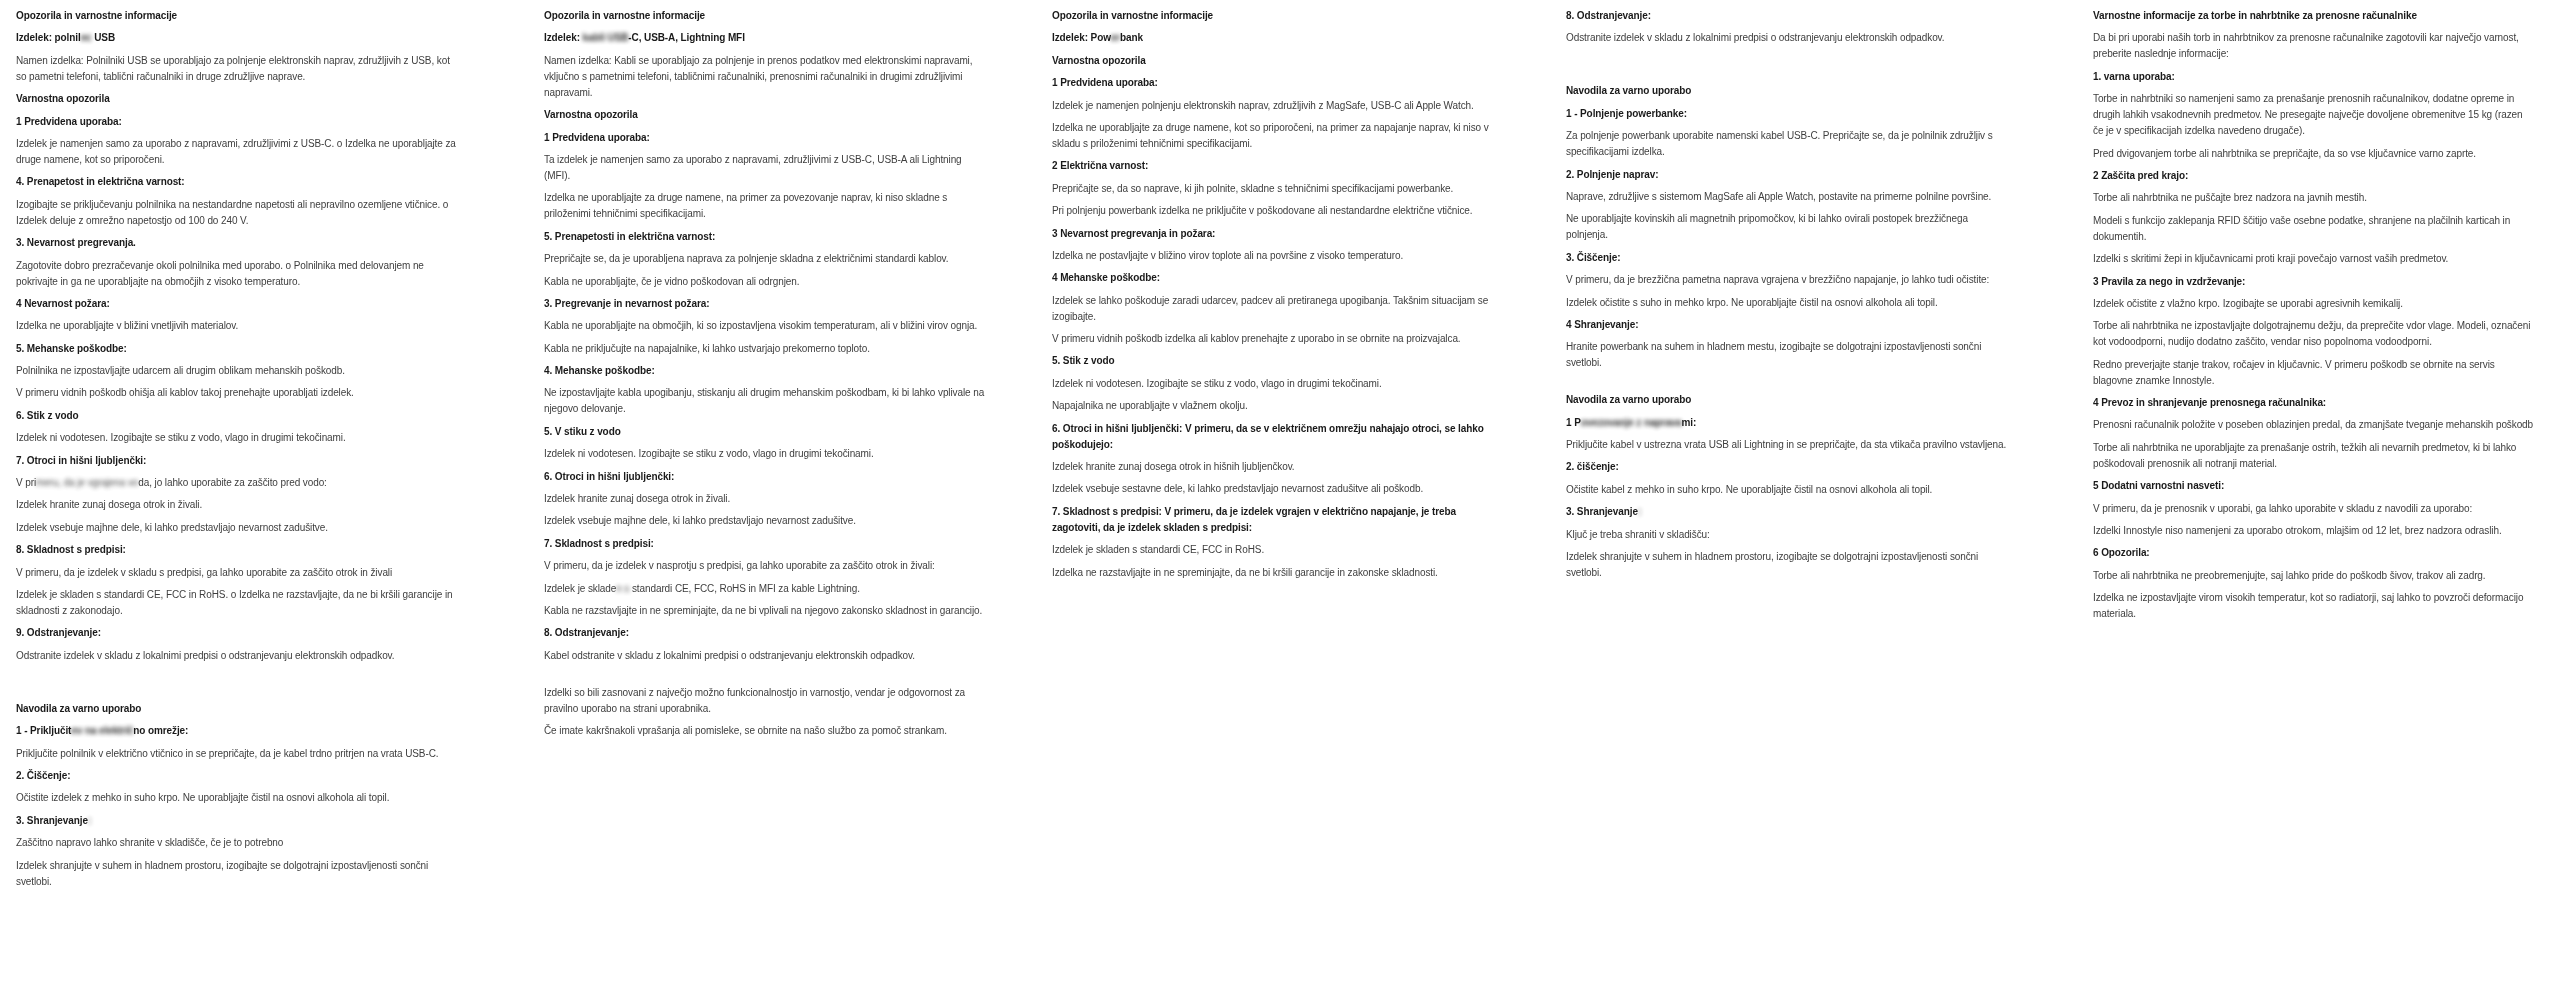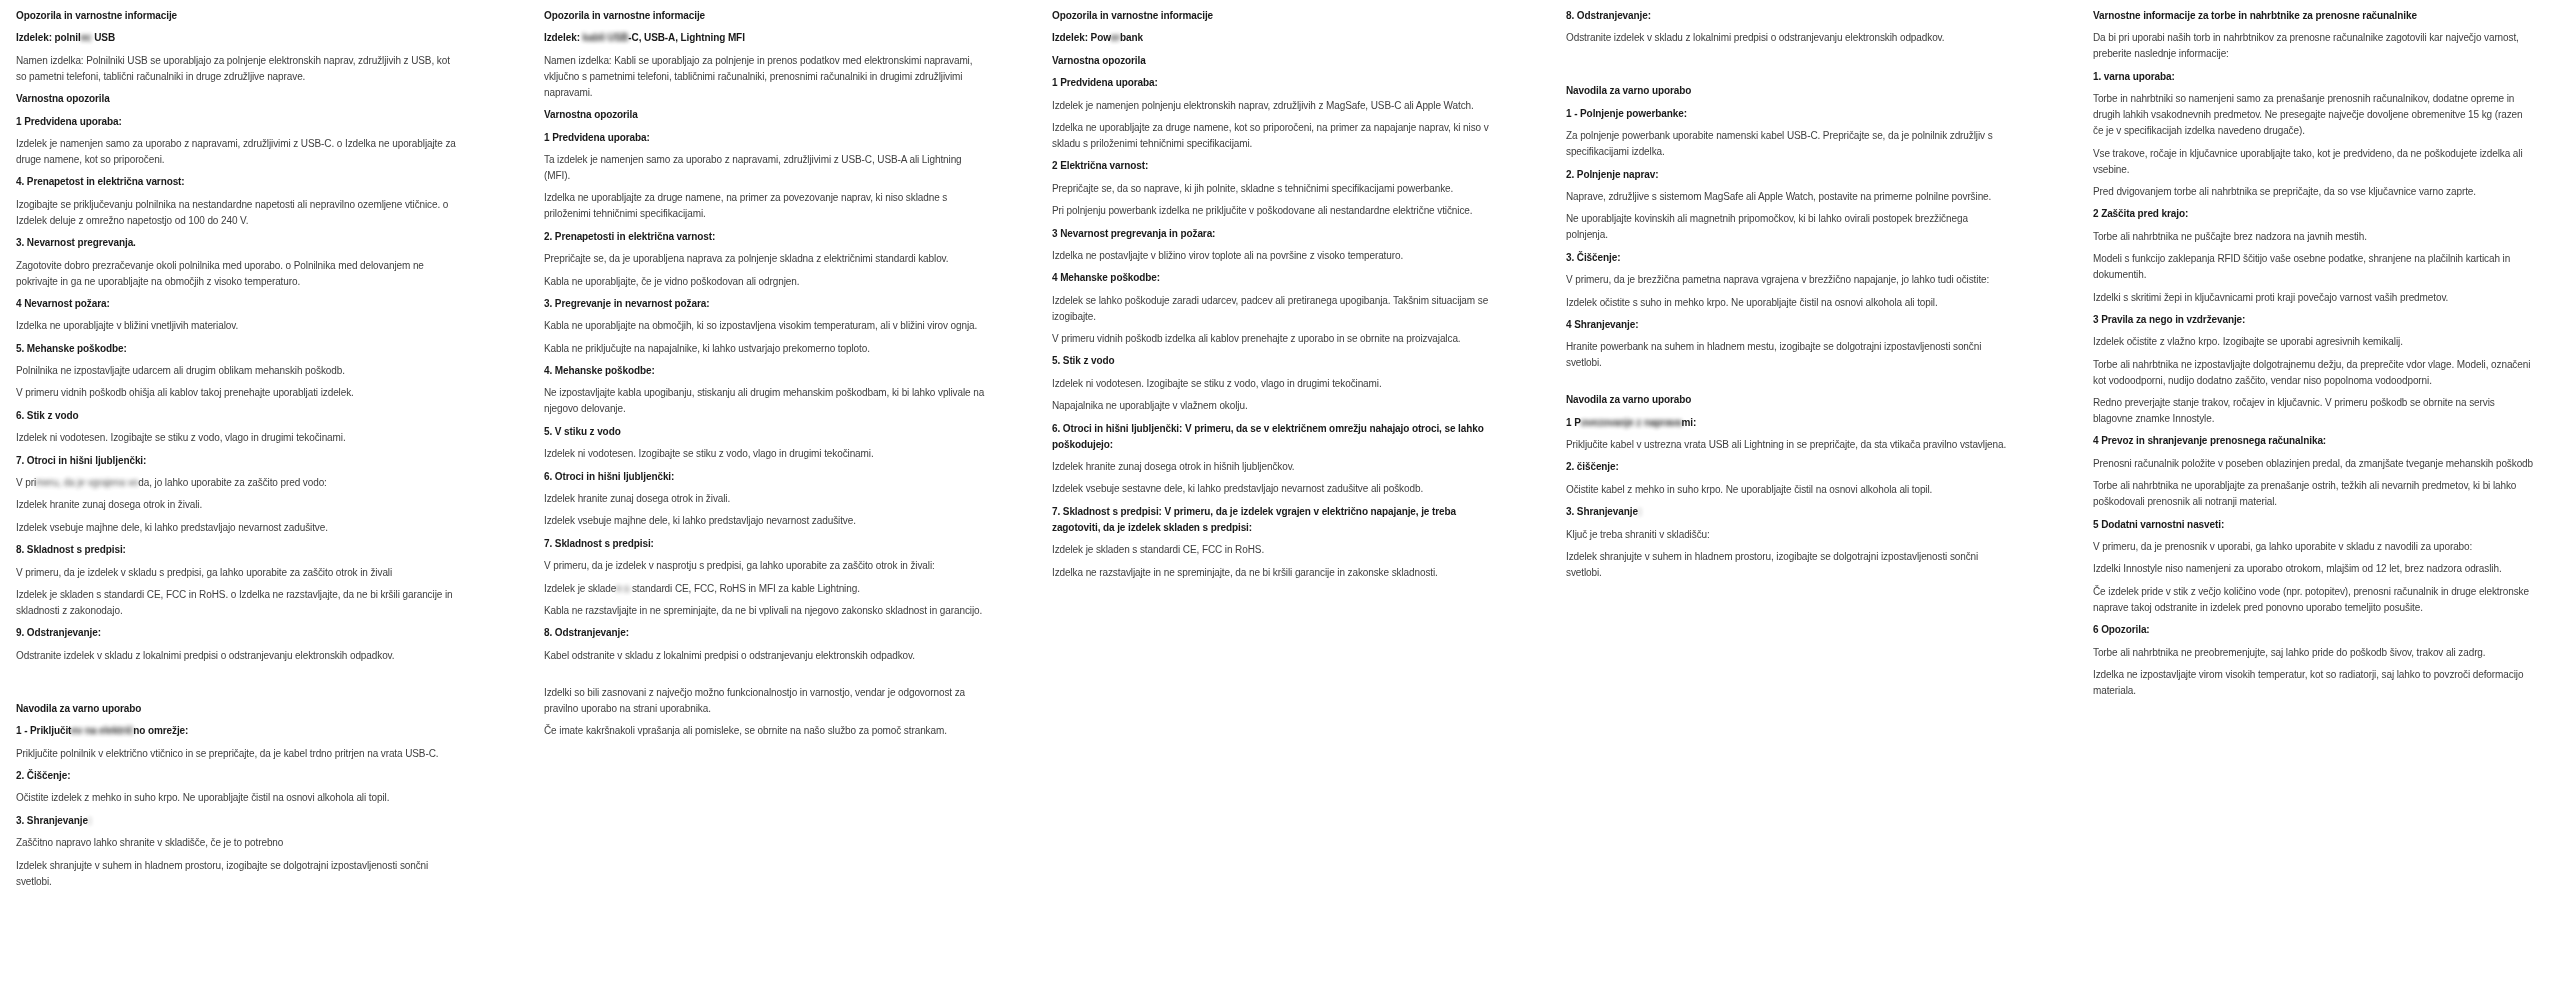--- a/index.html
+++ b/index.html
@@ -65,21 +65,21 @@
 </div>
 
 <div class="col c2">
   <p class="h">Opozorila in varnostne informacije</p>
   <p class="h"><span>Izdelek: </span><span class="blur">kabli USB</span><span>-C, USB-A, Lightning MFI</span></p>
   <p>Namen izdelka: Kabli se uporabljajo za polnjenje in prenos podatkov med elektronskimi napravami, vključno s pametnimi telefoni, tabličnimi računalniki, prenosnimi računalniki in drugimi združljivimi napravami.</p>
   <p class="h">Varnostna opozorila</p>
   <p class="h">1 Predvidena uporaba:</p>
   <p>Ta izdelek je namenjen samo za uporabo z napravami, združljivimi z USB-C, USB-A ali Lightning (MFI).</p>
   <p>Izdelka ne uporabljajte za druge namene, na primer za povezovanje naprav, ki niso skladne s priloženimi tehničnimi specifikacijami.</p>
-  <p class="h">2. Prenapetosti in električna varnost:</p>
+  <p class="h">5. Prenapetosti in električna varnost:</p>
   <p>Prepričajte se, da je uporabljena naprava za polnjenje skladna z električnimi standardi kablov.</p>
   <p>Kabla ne uporabljajte, če je vidno poškodovan ali odrgnjen.</p>
   <p class="h">3. Pregrevanje in nevarnost požara:</p>
   <p>Kabla ne uporabljajte na območjih, ki so izpostavljena visokim temperaturam, ali v bližini virov ognja.</p>
   <p>Kabla ne priključujte na napajalnike, ki lahko ustvarjajo prekomerno toploto.</p>
   <p class="h">4. Mehanske poškodbe:</p>
   <p>Ne izpostavljajte kabla upogibanju, stiskanju ali drugim mehanskim poškodbam, ki bi lahko vplivale na njegovo delovanje.</p>
   <p class="h">5. V stiku z vodo</p>
   <p>Izdelek ni vodotesen. Izogibajte se stiku z vodo, vlago in drugimi tekočinami.</p>
   <p class="h">6. Otroci in hišni ljubljenčki:</p>
@@ -143,34 +143,32 @@
   <p class="h"><span>3. Shranjevanje</span><span class="blur">:</span><span></span></p>
   <p>Ključ je treba shraniti v skladišču:</p>
   <p>Izdelek shranjujte v suhem in hladnem prostoru, izogibajte se dolgotrajni izpostavljenosti sončni svetlobi.</p>
 </div>
 
 <div class="col c5">
   <p class="h">Varnostne informacije za torbe in nahrbtnike za prenosne računalnike</p>
   <p>Da bi pri uporabi naših torb in nahrbtnikov za prenosne računalnike zagotovili kar največjo varnost, preberite naslednje informacije:</p>
   <p class="h">1. varna uporaba:</p>
   <p>Torbe in nahrbtniki so namenjeni samo za prenašanje prenosnih računalnikov, dodatne opreme in drugih lahkih vsakodnevnih predmetov. Ne presegajte največje dovoljene obremenitve 15 kg (razen če je v specifikacijah izdelka navedeno drugače).</p>
-  <p>Vse trakove, ročaje in ključavnice uporabljajte tako, kot je predvideno, da ne poškodujete izdelka ali vsebine.</p>
   <p>Pred dvigovanjem torbe ali nahrbtnika se prepričajte, da so vse ključavnice varno zaprte.</p>
   <p class="h">2 Zaščita pred krajo:</p>
   <p>Torbe ali nahrbtnika ne puščajte brez nadzora na javnih mestih.</p>
   <p>Modeli s funkcijo zaklepanja RFID ščitijo vaše osebne podatke, shranjene na plačilnih karticah in dokumentih.</p>
   <p>Izdelki s skritimi žepi in ključavnicami proti kraji povečajo varnost vaših predmetov.</p>
   <p class="h">3 Pravila za nego in vzdrževanje:</p>
   <p>Izdelek očistite z vlažno krpo. Izogibajte se uporabi agresivnih kemikalij.</p>
   <p>Torbe ali nahrbtnika ne izpostavljajte dolgotrajnemu dežju, da preprečite vdor vlage. Modeli, označeni kot vodoodporni, nudijo dodatno zaščito, vendar niso popolnoma vodoodporni.</p>
   <p>Redno preverjajte stanje trakov, ročajev in ključavnic. V primeru poškodb se obrnite na servis blagovne znamke Innostyle.</p>
   <p class="h">4 Prevoz in shranjevanje prenosnega računalnika:</p>
   <p>Prenosni računalnik položite v poseben oblazinjen predal, da zmanjšate tveganje mehanskih poškodb</p>
   <p>Torbe ali nahrbtnika ne uporabljajte za prenašanje ostrih, težkih ali nevarnih predmetov, ki bi lahko poškodovali prenosnik ali notranji material.</p>
   <p class="h">5 Dodatni varnostni nasveti:</p>
   <p>V primeru, da je prenosnik v uporabi, ga lahko uporabite v skladu z navodili za uporabo:</p>
   <p>Izdelki Innostyle niso namenjeni za uporabo otrokom, mlajšim od 12 let, brez nadzora odraslih.</p>
-  <p>Če izdelek pride v stik z večjo količino vode (npr. potopitev), prenosni računalnik in druge elektronske naprave takoj odstranite in izdelek pred ponovno uporabo temeljito posušite.</p>
   <p class="h">6 Opozorila:</p>
   <p>Torbe ali nahrbtnika ne preobremenjujte, saj lahko pride do poškodb šivov, trakov ali zadrg.</p>
   <p>Izdelka ne izpostavljajte virom visokih temperatur, kot so radiatorji, saj lahko to povzroči deformacijo materiala.</p>
 </div>
 
 
 </body></html>

